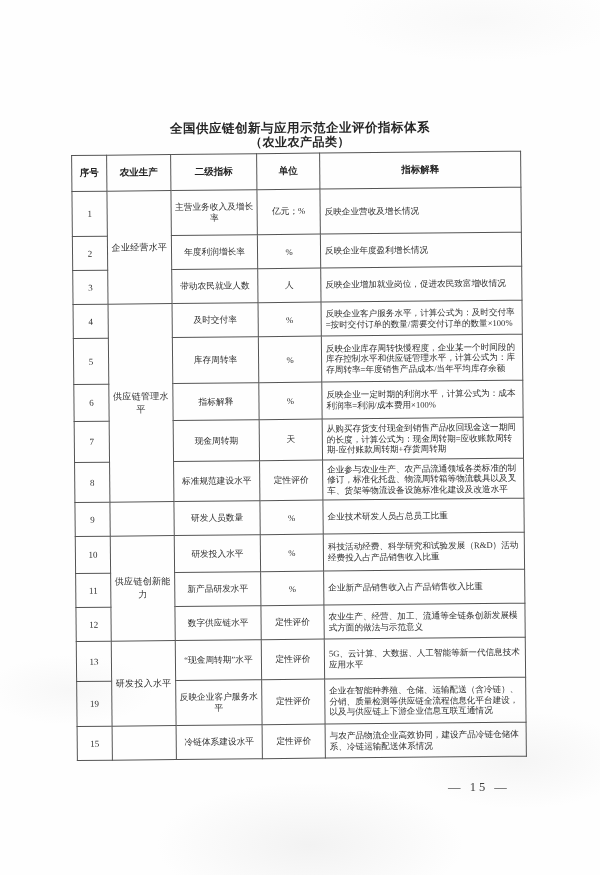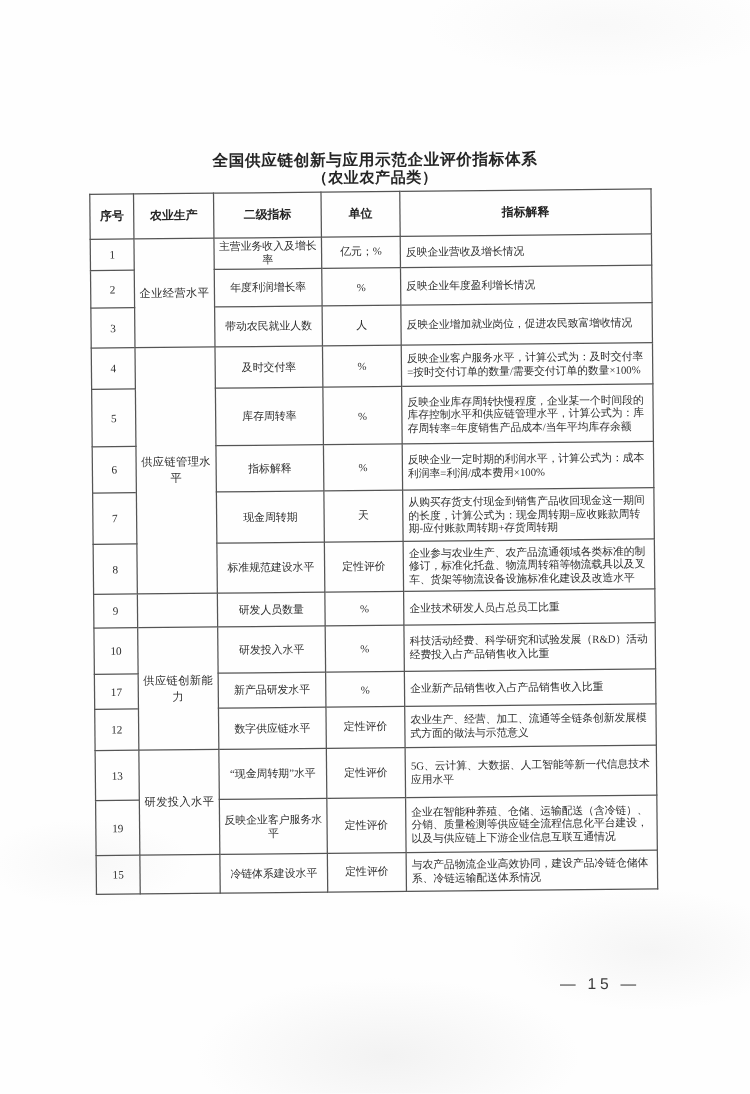--- a/index.html
+++ b/index.html
@@ -56,32 +56,32 @@
     color: #242424;
   }
   .col-no    { width: 35px; }
   .col-lvl1  { width: 64px; }
   .col-lvl2  { width: 86px; }
   .col-unit  { width: 63px; }
   .col-expl  { width: 201px; }
 
   td.no    { font-size: 9px; }
   td.lvl1  { font-size: 9px; letter-spacing: .3px; }
-  td.lvl2  { font-size: 8.7px; line-height: 11px; padding: 1px 3px; }
+  td.lvl2  { font-size: 8.7px; line-height: 11px; padding: 11px 3px; }
   td.unit  { font-size: 8.7px; }
   td.expl  {
     font-size: 8.6px;
     text-align: left;
     line-height: 10.6px;
     padding: 2px 3px 2px 4px;
   }
   .page-number {
     position: absolute; left: 448px; top: 780px;
     font-size: 12.5px; color: #3c3c3c;
-    font-family: Liberation Sans, sans-serif;
+    font-family: Liberation Serif, serif;
     letter-spacing: 3px;
     white-space: nowrap;
   }
 </style>
 </head>
 <body>
 
 <div class="sheet">
 
   <div class="title-block">
@@ -167,21 +167,21 @@
         <td class="expl">企业技术研发人员占总员工比重</td>
       </tr>
       <tr style="height:37px">
         <td class="no">10</td>
         <td class="lvl1" rowspan="3">供应链创新能力</td>
         <td class="lvl2">研发投入水平</td>
         <td class="unit">%</td>
         <td class="expl">科技活动经费、科学研究和试验发展（R&amp;D）活动经费投入占产品销售收入比重</td>
       </tr>
       <tr style="height:28px">
-        <td class="no">17</td>
+        <td class="no">11</td>
         <td class="lvl2">新产品研发水平</td>
         <td class="unit">%</td>
         <td class="expl">企业新产品销售收入占产品销售收入比重</td>
       </tr>
       <tr style="height:33px">
         <td class="no">12</td>
         <td class="lvl2">数字供应链水平</td>
         <td class="unit">定性评价</td>
         <td class="expl">农业生产、经营、加工、流通等全链条创新发展模式方面的做法与示范意义</td>
       </tr>

